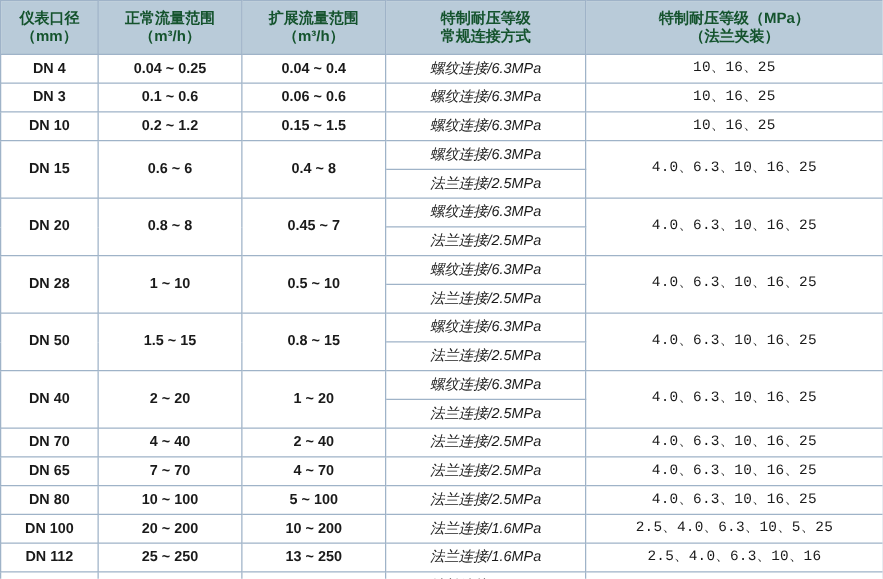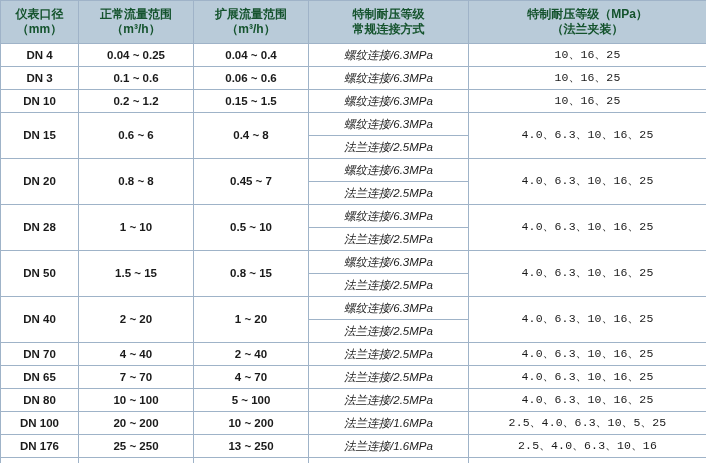--- a/index.html
+++ b/index.html
@@ -193,21 +193,21 @@
         <td class="press-cell">4.0、6.3、10、16、25</td>
       </tr>
       <tr>
         <td class="size-cell">DN 100</td>
         <td class="flow-cell">20 ~ 200</td>
         <td class="flow-cell">10 ~ 200</td>
         <td class="conn-cell">法兰连接/1.6MPa</td>
         <td class="press-cell">2.5、4.0、6.3、10、5、25</td>
       </tr>
       <tr>
-        <td class="size-cell">DN 176</td>
+        <td class="size-cell">DN 112</td>
         <td class="flow-cell">25 ~ 250</td>
         <td class="flow-cell">13 ~ 250</td>
         <td class="conn-cell">法兰连接/1.6MPa</td>
         <td class="press-cell">2.5、4.0、6.3、10、16</td>
       </tr>
       <tr>
         <td class="size-cell">DN 150</td>
         <td class="flow-cell">30 ~ 300</td>
         <td class="flow-cell">15 ~ 300</td>
         <td class="conn-cell">法兰连接/1.6MPa</td>

